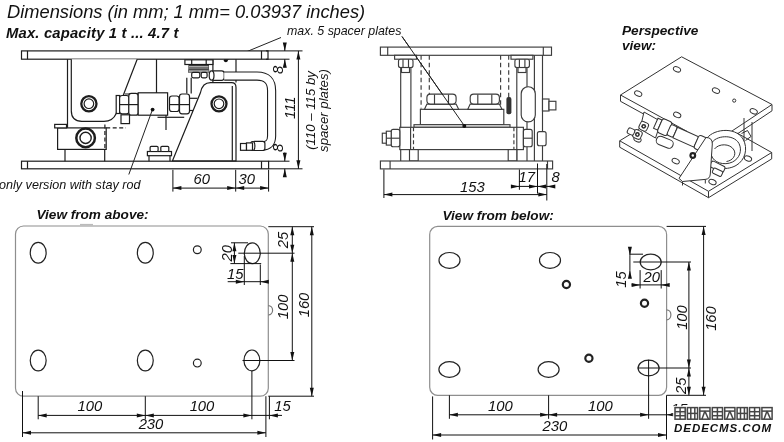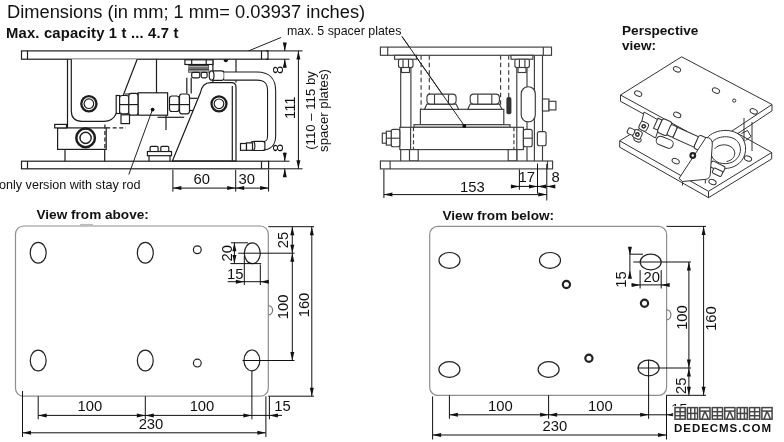--- a/index.html
+++ b/index.html
@@ -1,17 +1,17 @@
 <!DOCTYPE html>
 <html><head>
 <meta charset="utf-8">
 <style>
 html,body{margin:0;padding:0;background:#fff;}
 #page{position:relative;width:784px;height:442px;background:#ffffff;overflow:hidden;
-font-family:"Liberation Sans", sans-serif;}
+font-family:"Liberation Sans", sans-serif;font-style:italic;}
 svg{position:absolute;left:0;top:0;}
 text{fill:#111;}
 </style>
 </head>
 <body>
 <div id="page">
 <svg width="784" height="442" viewBox="0 0 784 442">
 <defs>
 <path id="arU" d="M0,0 L-2,8.5 L2,8.5 Z"></path>
 <path id="arD" d="M0,0 L-2,-8.5 L2,-8.5 Z"></path>

